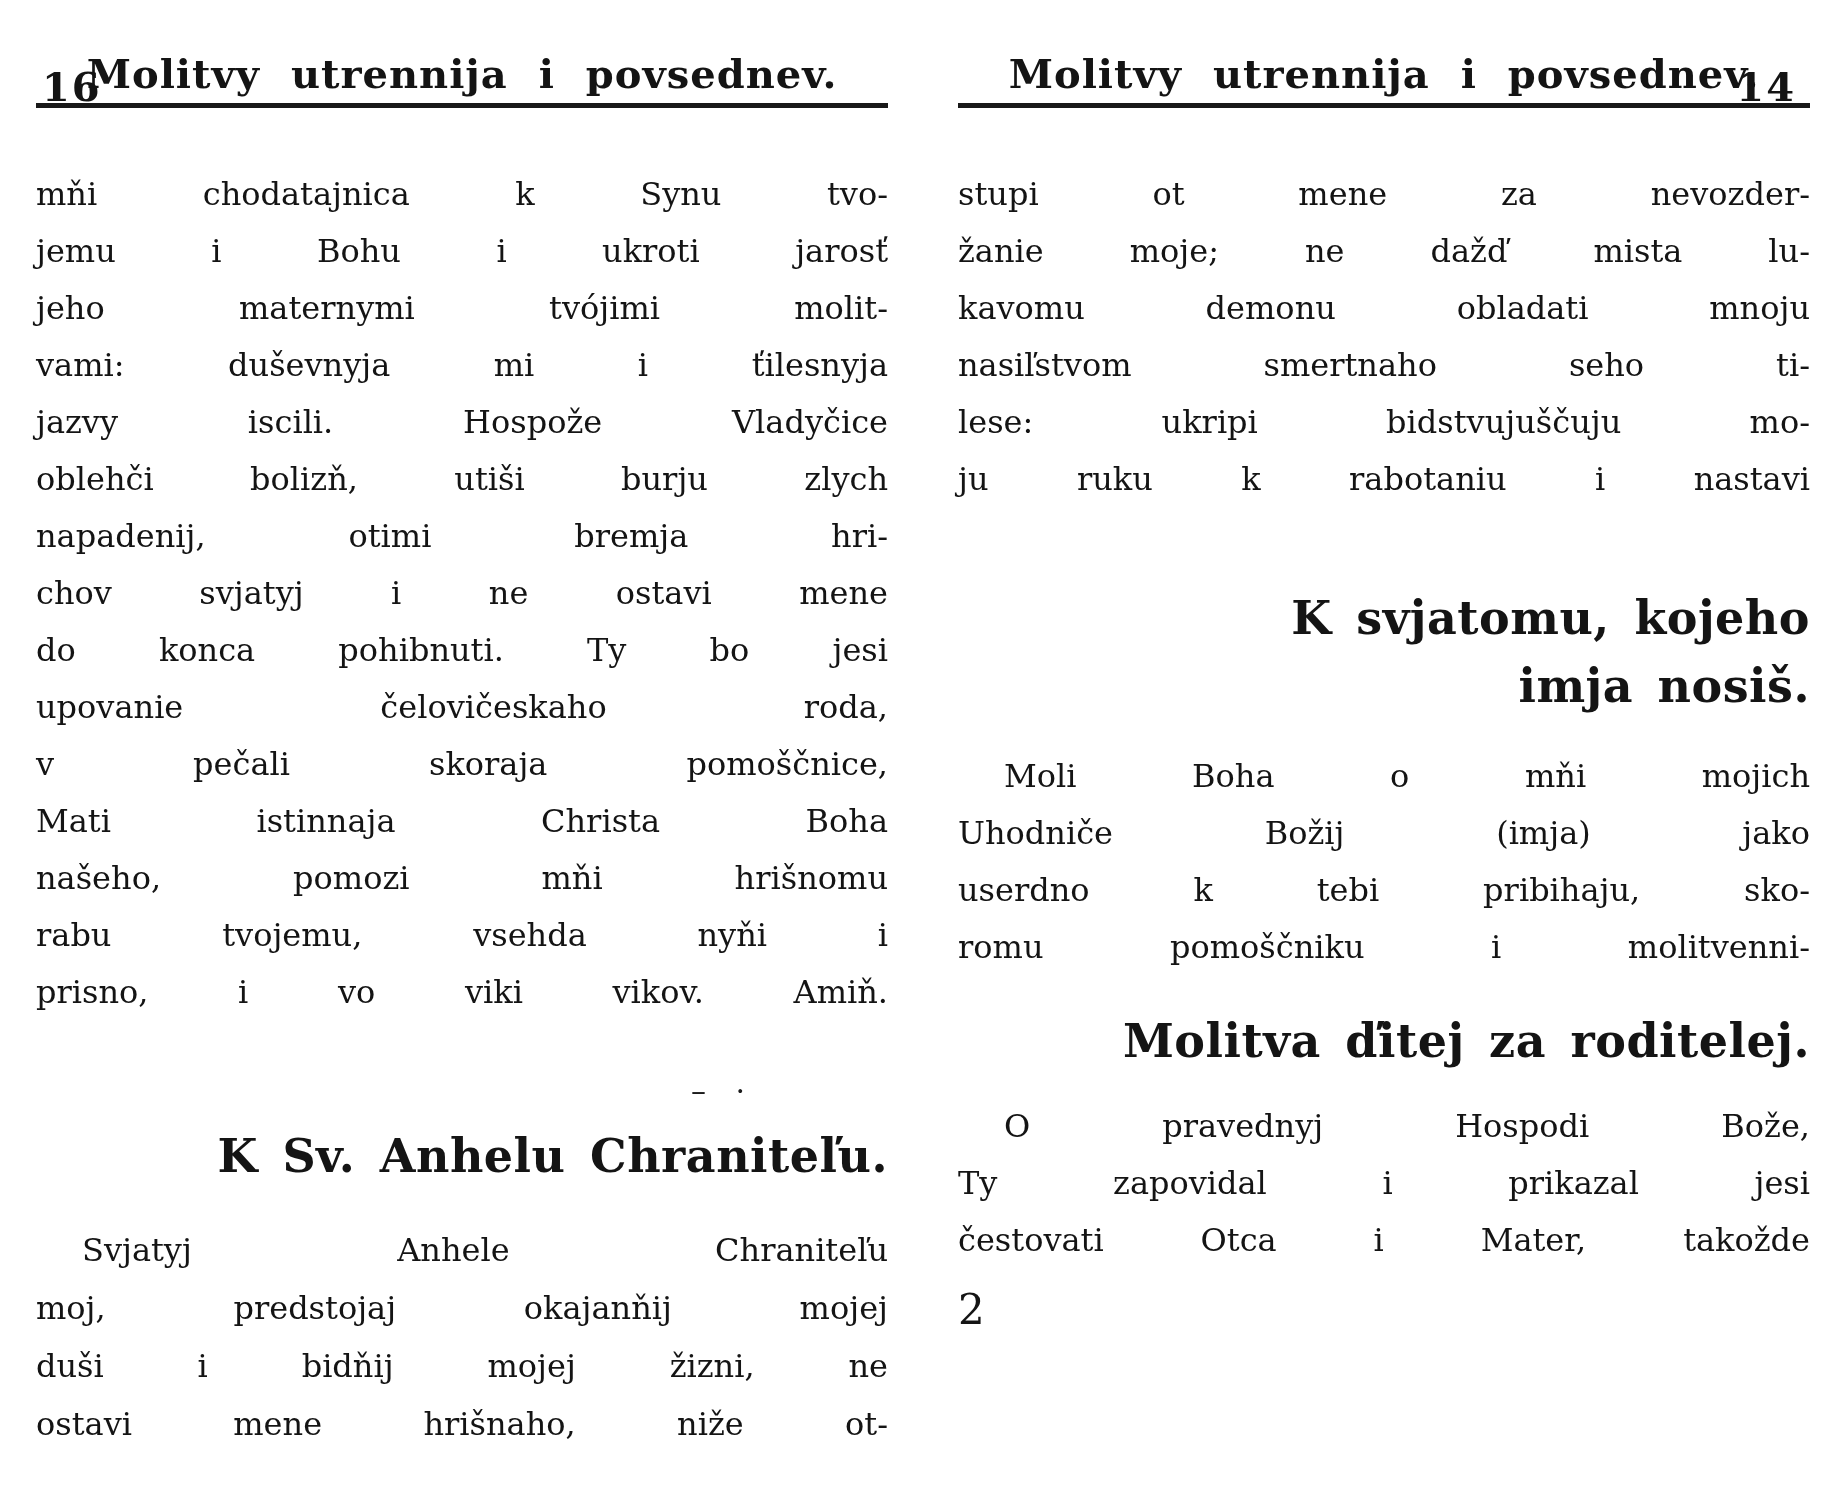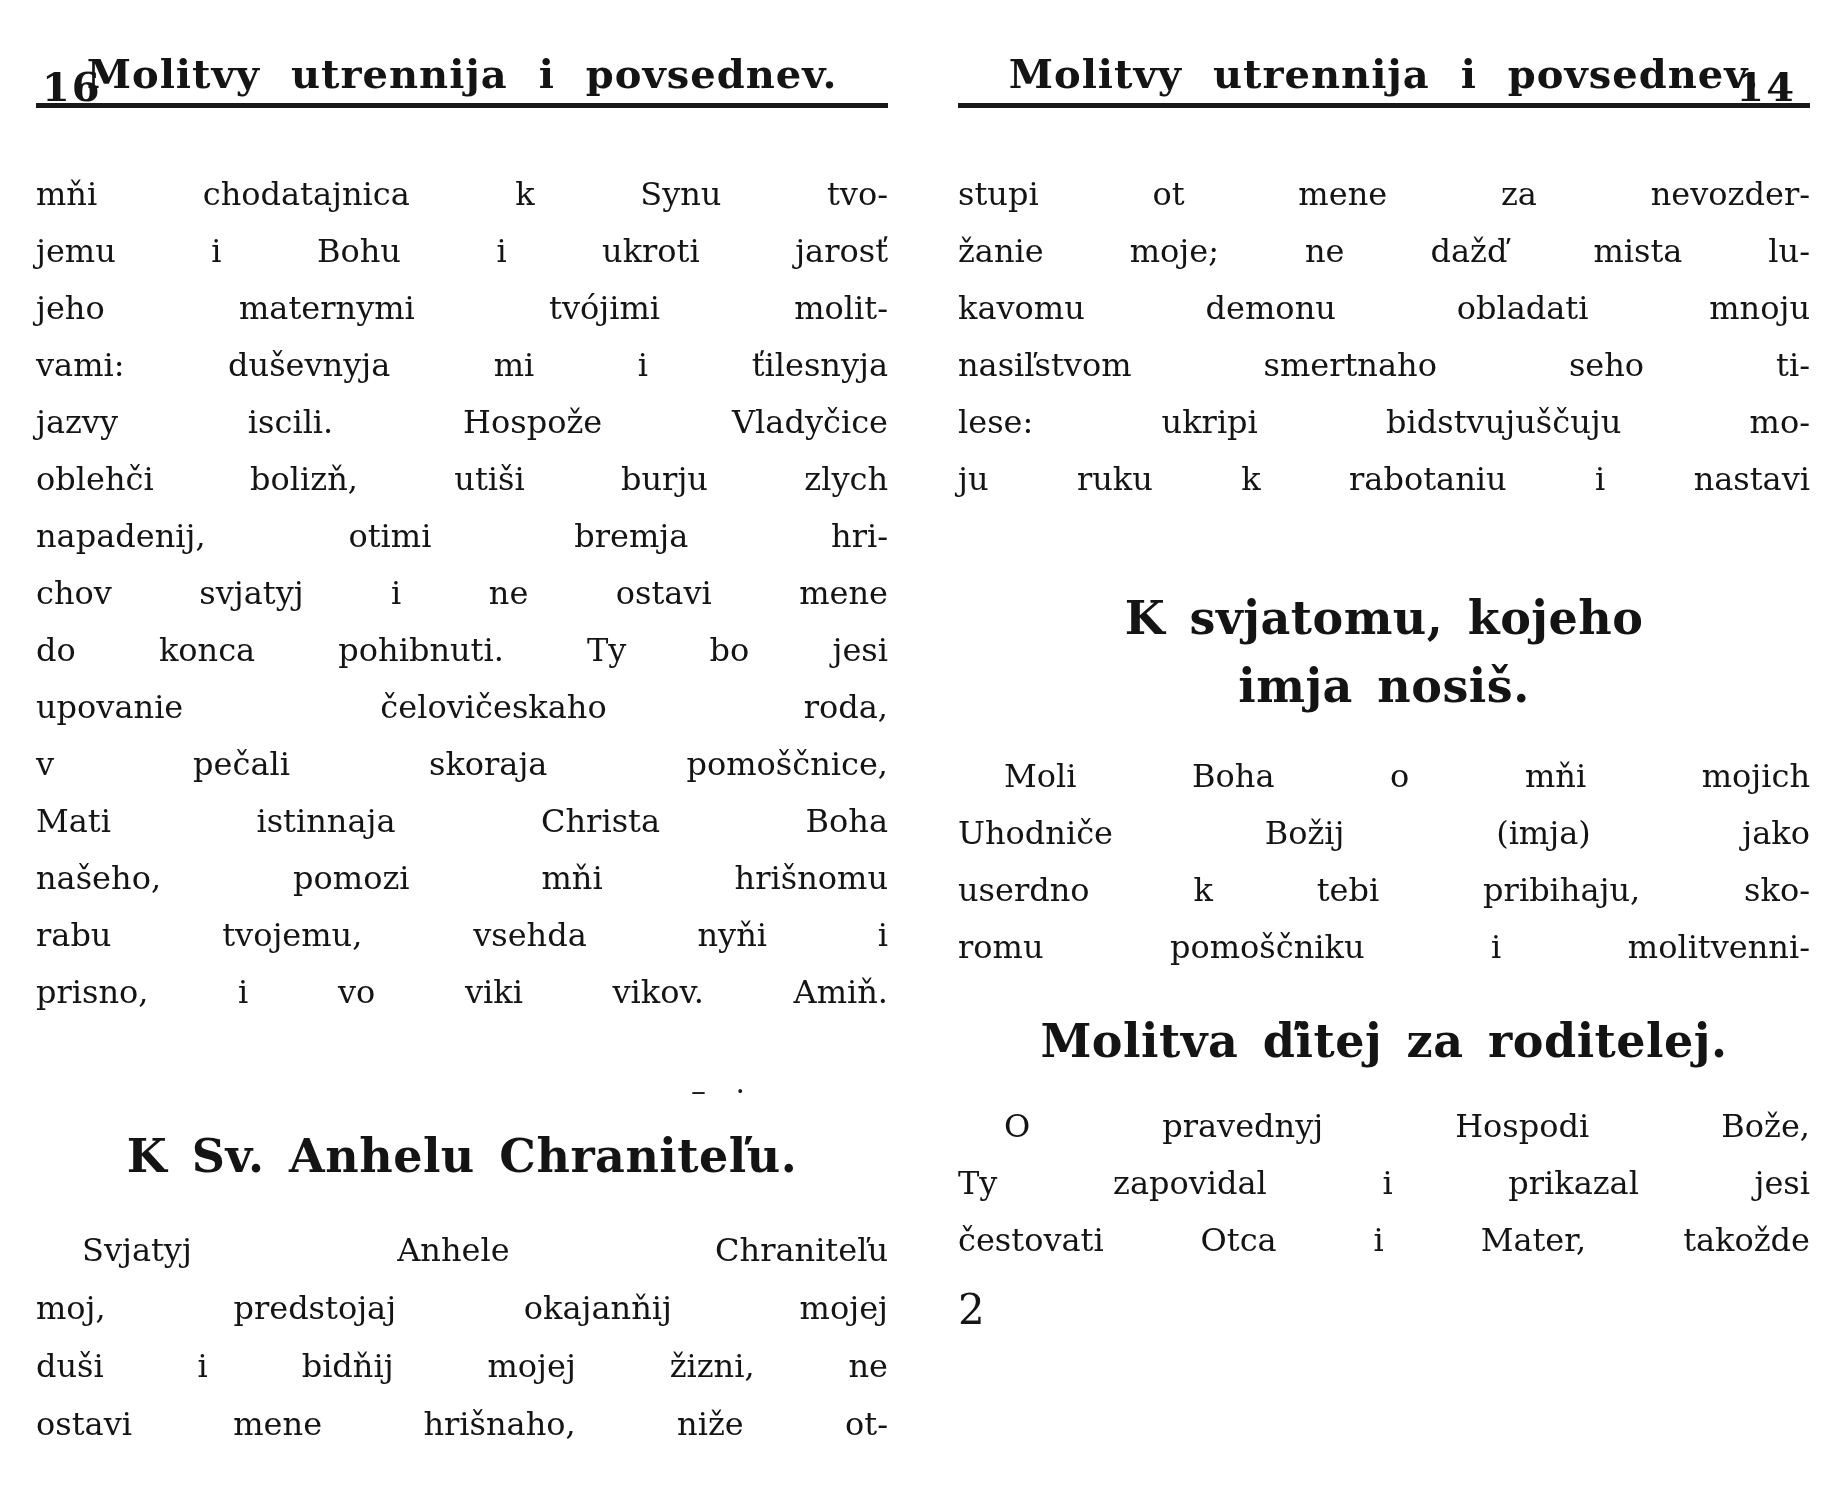--- a/index.html
+++ b/index.html
@@ -56,21 +56,21 @@
     padding-left: 655px;
     font-size: 30px;
     letter-spacing: 10px;
     color: #1c1c1c;
   }
 
   .heading {
     font-weight: bold;
     font-size: 46px;
     line-height: 62px;
-    text-align: center;
+    text-align: right;
     letter-spacing: 0.5px;
     word-spacing: 8px;
   }
   .heading-left   { margin-top: 16px; }
   .heading1-right { margin-top: 76px; line-height: 68px; }
   .heading2-right { margin-top: 34px; }
   .p2-right { margin-top: 28px; }
   .p3-right { margin-top: 26px; }
 
   .signature {

